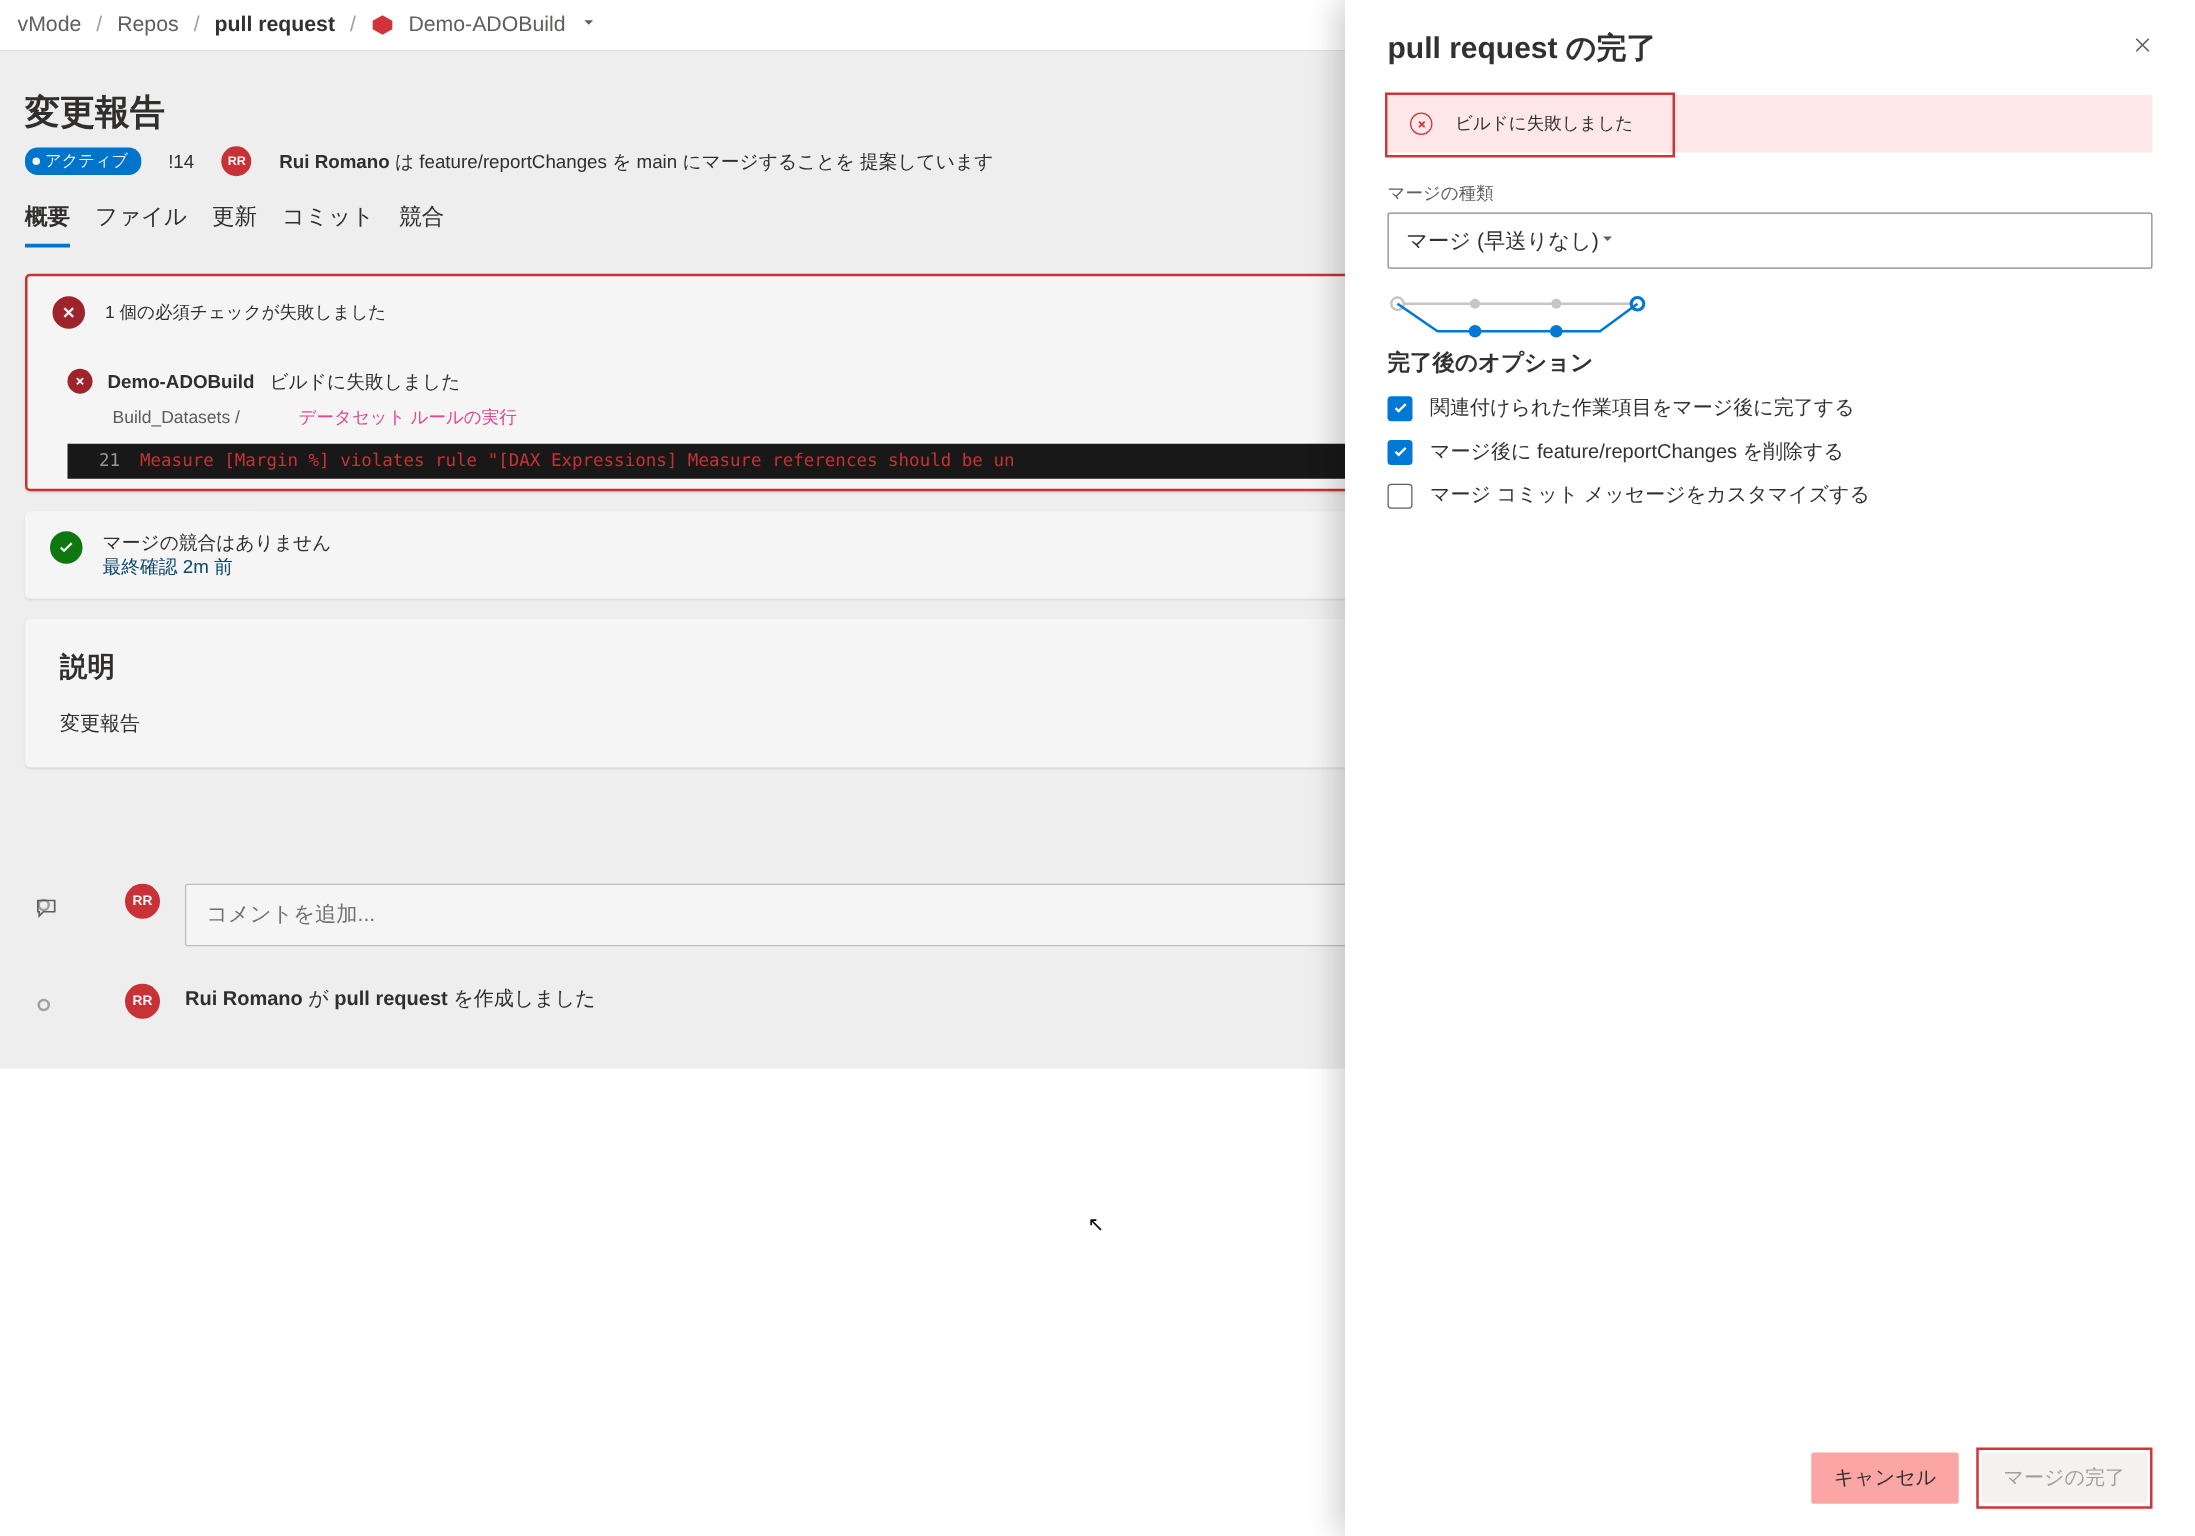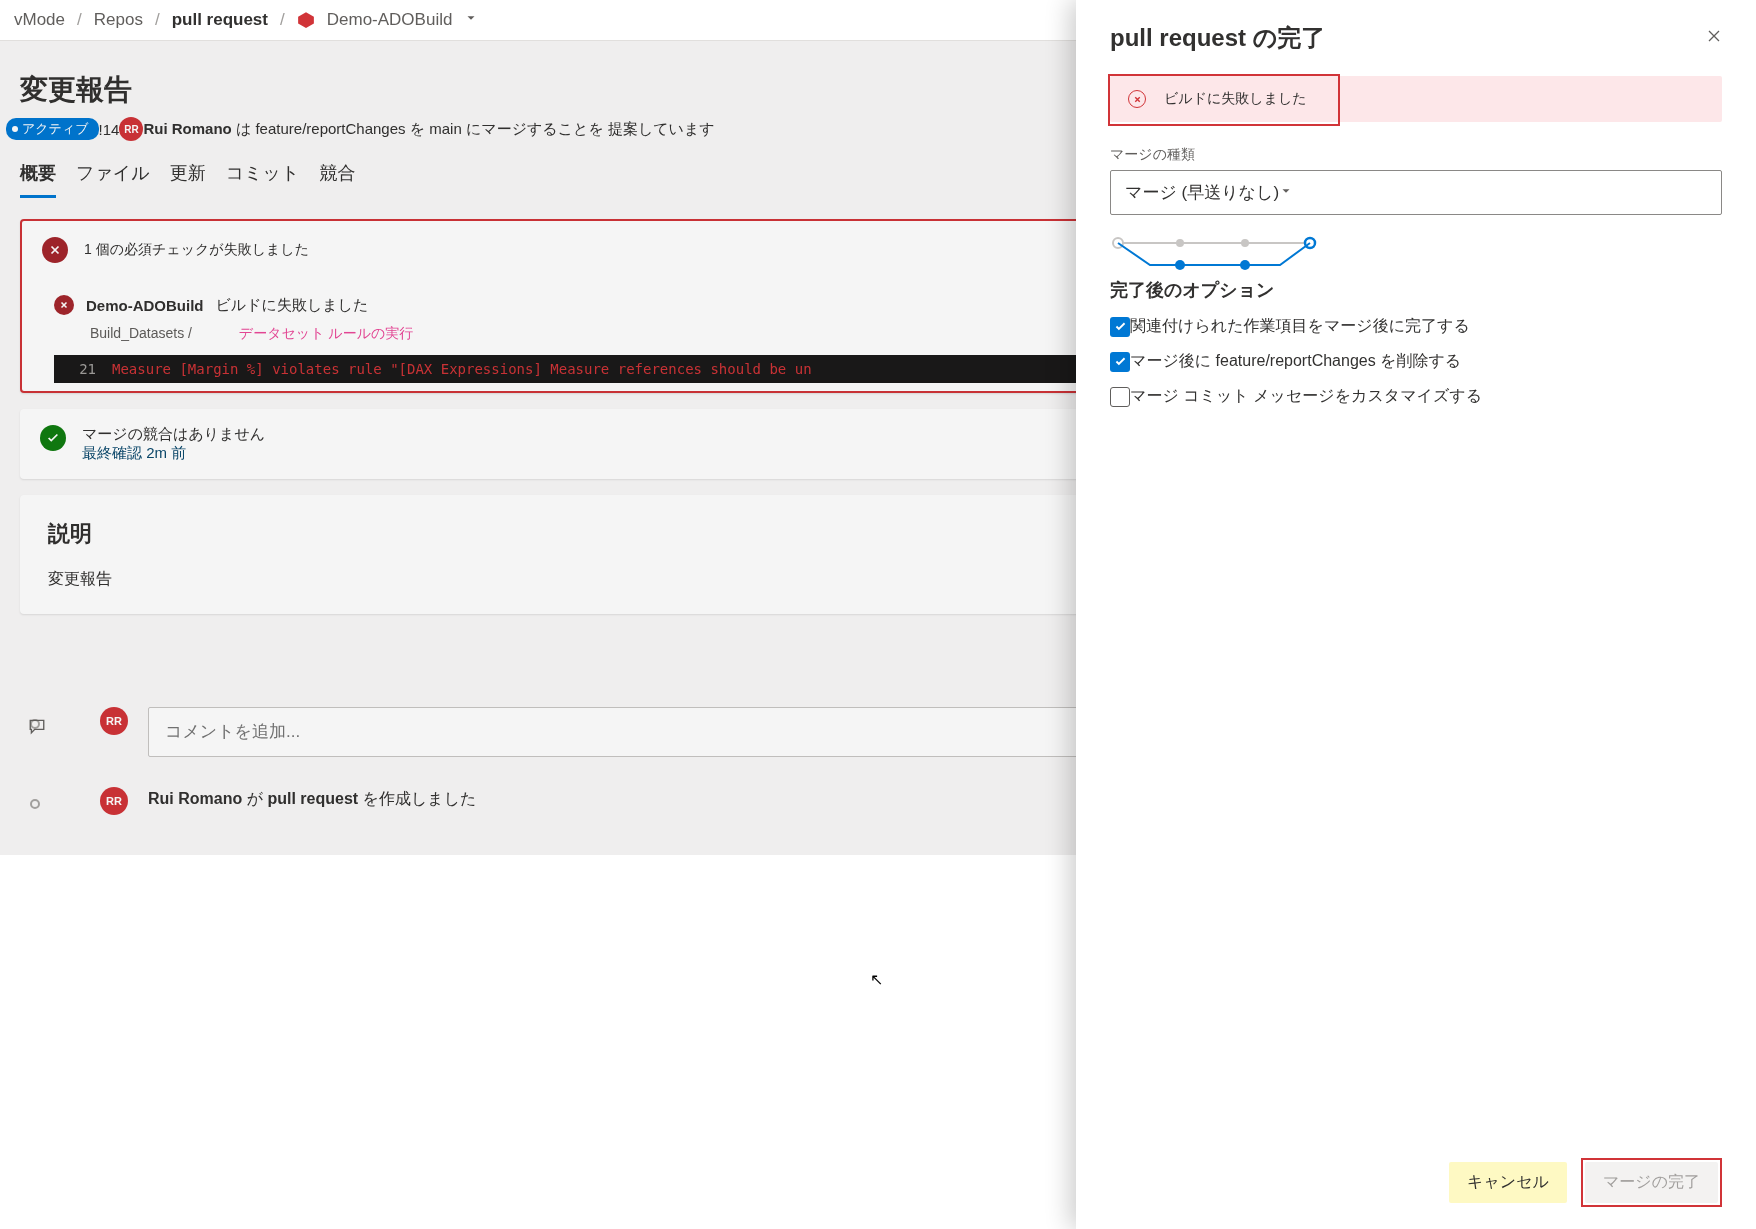--- a/index.html
+++ b/index.html
@@ -38,22 +38,22 @@
   .main-overlay { position:absolute; inset:0; background:rgba(0,0,0,0.04); pointer-events:none; }
   
   .page-title {
     font-size: 28px;
     font-weight: 600;
     padding: 30px 20px 8px;
   }
   .status-row {
     display: flex;
     align-items: center;
-    gap: 0;
-    padding: 0 6px 16px;
+    gap: 22px;
+    padding: 0 20px 16px;
     font-size: 15px;
     color: #323130;
   }
   .pill {
     background: #0078d4;
     color: #fff;
     padding: 2px 10px 2px 6px;
     border-radius: 10px;
     font-size: 13px;
     display:inline-flex; align-items:center; gap:4px;
@@ -136,32 +136,32 @@
   
   .field-label { font-size:14px; color:#605e5c; margin-top:24px; margin-bottom:6px; }
   .select {
     width:100%; border:1px solid #8a8886; border-radius:2px; padding:10px 14px;
     display:flex; justify-content:flex-start; align-items:center; cursor:pointer; font-size:17px;
   }
   
   .merge-graph { margin-top:20px; }
   
   .section-title { font-size:18px; font-weight:600; margin-bottom:14px; }
-  .check-opt { display:flex; align-items:center; font-size:16px; margin-bottom:14px; }
+  .check-opt { display:flex; align-items:center; gap:14px; font-size:16px; margin-bottom:14px; }
   .cbx {
     width:20px;height:20px;border-radius:3px;flex:none;display:flex;align-items:center;justify-content:center;
   }
   .cbx.checked { background:#0078d4; color:#fff; }
   .cbx.unchecked { border:1.5px solid #605e5c; }
   
   .panel-footer {
     margin-top:auto; display:flex; justify-content:flex-end; gap:14px; align-items:center;
   }
   .btn { padding:10px 18px; font-size:16px; border:none; cursor:pointer; border-radius:2px; }
-  .btn-secondary { background:#fef9c3; color:#323130; }
+  .btn-secondary { background:#fca5a5; color:#323130; }
   .btn-primary-disabled { background:#f3f2f1; color:#a19f9d; }
   .primary-outline { border:2px solid #d13438; padding:2px; }
   
   .cursor-arrow { position:absolute; left:870px; top:970px; font-size:16px; color:#000; pointer-events:none; }
 </style>
 </head>
 <body>
 
 <div class="breadcrumb">
   <span>vMode</span>

